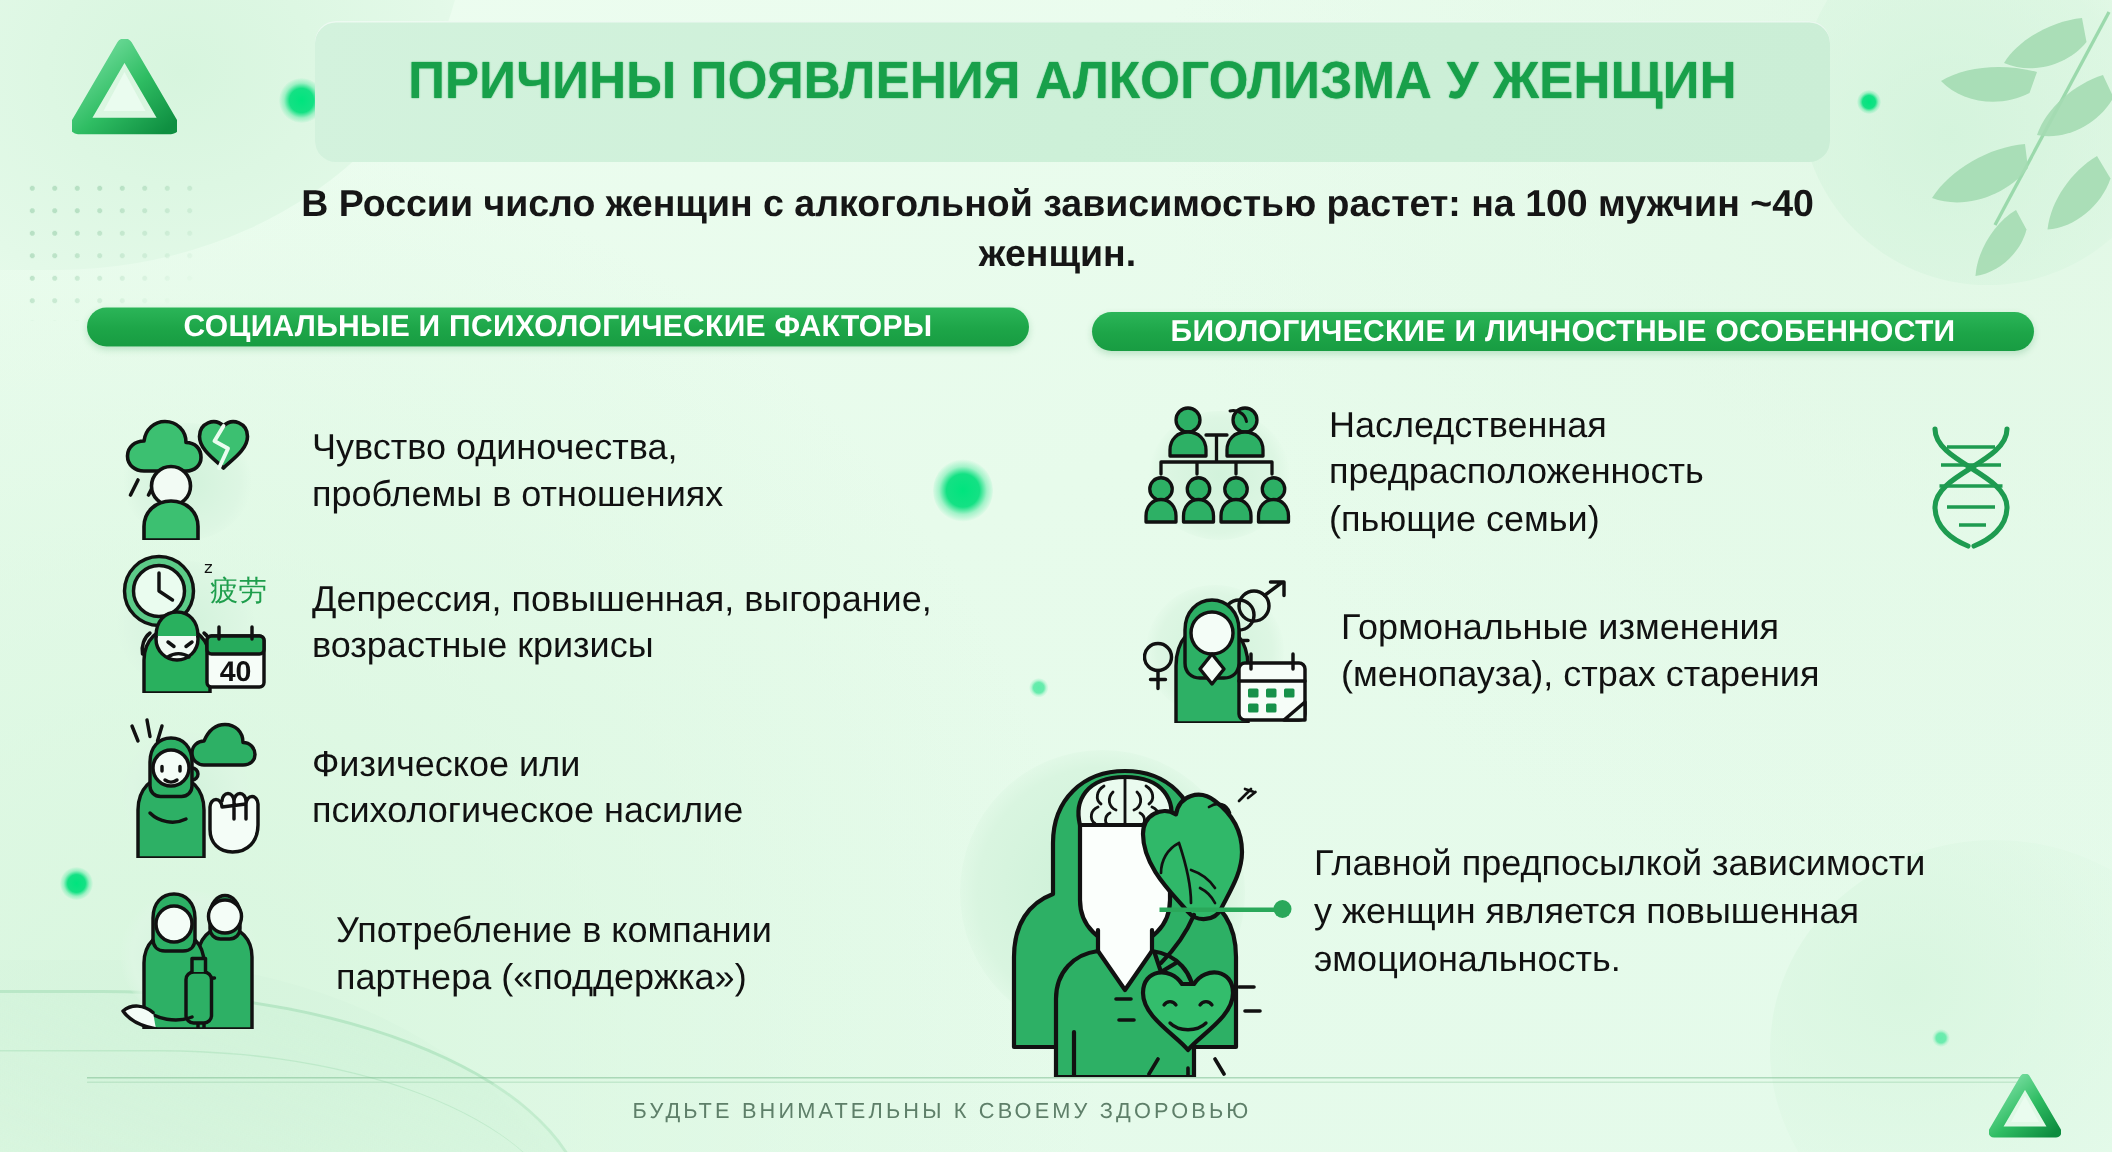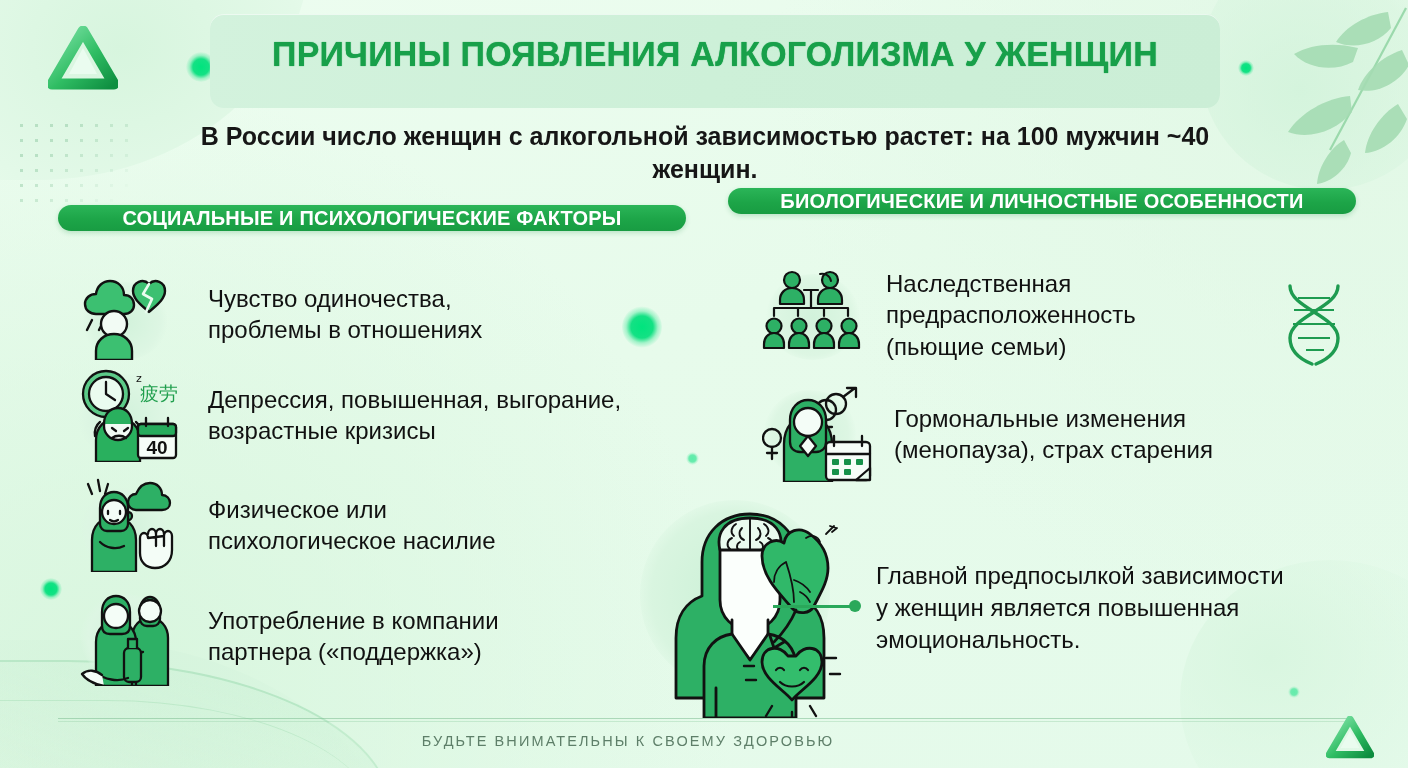--- a/index.html
+++ b/index.html
@@ -91,21 +91,21 @@
   
   .pill{
     position:absolute;height:26px;border-radius:22px;
     background:linear-gradient(180deg,#2bb558 0%,#1da548 55%,#189c42 100%);
     display:flex;align-items:center;justify-content:center;
     color:#ffffff;font-weight:700;font-size:20px;letter-spacing:.2px;
     box-shadow:0 2px 5px rgba(24,140,66,.22);
     white-space:nowrap;padding:0 18px;box-sizing:border-box;
   }
   .pill.left{left:58px;top:205px;width:628px;}
-  .pill.right{left:728px;top:188px;width:628px;}
+  .pill.right{left:728px;top:208px;width:628px;}
 
   
   .item{position:absolute;display:flex;align-items:center;}
   .item .ico{flex:0 0 auto;position:relative;}
   .item .txt{
     color:#111;font-size:24px;line-height:1.3;font-weight:500;
     white-space:pre-line;
   }
   .icon-halo{
     position:absolute;border-radius:50%;
@@ -276,21 +276,21 @@
           <path d="M28 26c0-10 6-16 14-16s14 6 14 16v14c0 5-3 8-8 8H36c-5 0-8-3-8-8z" fill="#2db065"></path>
           <circle cx="42" cy="30" r="12" fill="#f4fdf7"></circle>
           <path d="M58 100V78c0-8 5-12 11-12" fill="none"></path>
           <rect x="50" y="62" width="17" height="34" rx="5" fill="#2db065"></rect>
           <path d="M54 62v-9h9v9" fill="#2db065"></path>
           <path d="M22 86c8 8 22 10 32 6" fill="none"></path>
           <path d="M30 100c-10-2-18-6-22-12 6-5 14-4 20 1" fill="#f4fdf7"></path>
         </g>
       </svg>
     </div>
-    <div class="txt" style="margin-left:16px;">Употребление в компании
+    <div class="txt" style="margin-left:32px;">Употребление в компании
 партнера («поддержка»)</div>
   </div>
 
   <div class="item" style="left:762px;top:268px;width:480px;">
     <div class="ico" style="width:112px;height:94px;">
       <div class="icon-halo" style="left:4px;top:6px;width:94px;height:86px;"></div>
       <svg class="pic" width="112" height="94" viewBox="0 0 112 94">
         <g stroke="#111" stroke-width="2.2" stroke-linecap="round" stroke-linejoin="round" fill="none">
           <circle cx="30" cy="12" r="8" fill="#2db065"></circle>
           <path d="M18 36v-4c0-7 5-12 12-12s12 5 12 12v4z" fill="#2db065"></path>

